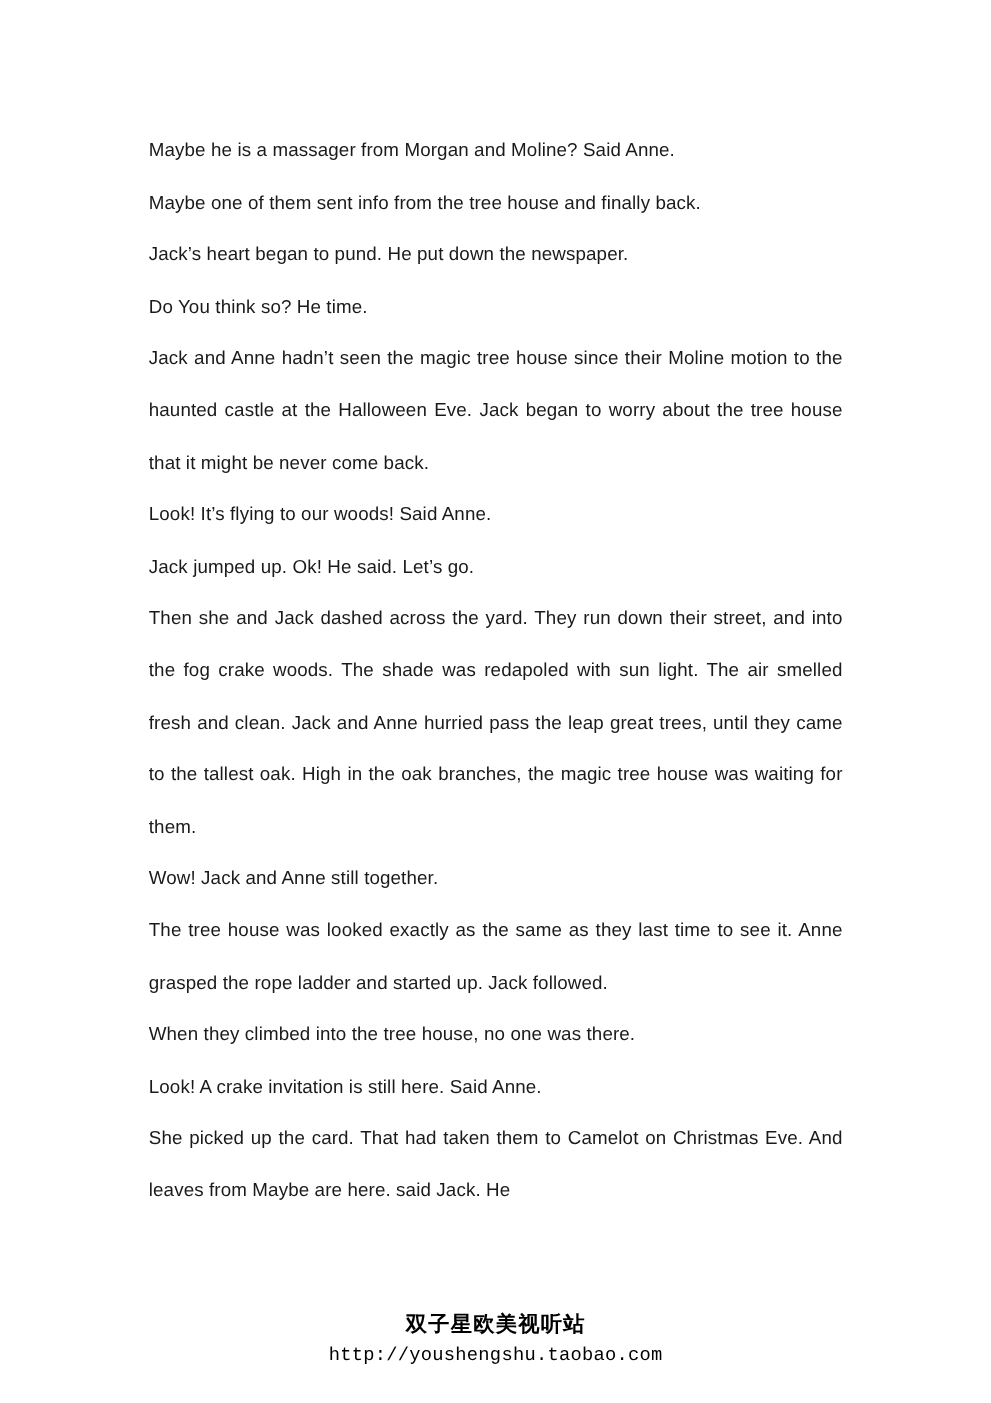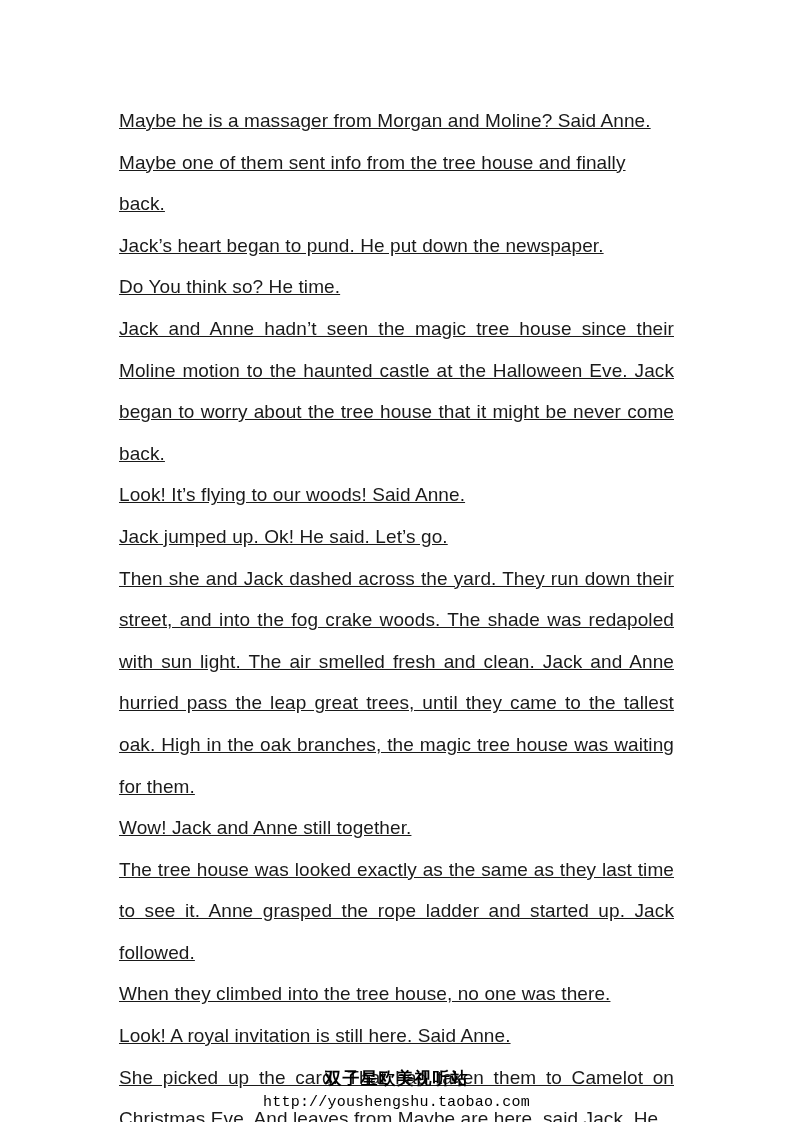--- a/index.html
+++ b/index.html
@@ -18,36 +18,35 @@
     color: #000000;
   }
   .content {
     position: absolute;
     left: 119px;
     top: 100px;
     width: 555px;
   }
   p.para {
     margin: 0 0 0 0;
-    font-size: 19px;
+    font-size: 15px;
     line-height: 41.6px;
     color: #1a1a1a;
     letter-spacing: 0.1px;
     text-align: left;
-    text-decoration: underline;
   }
   p.para.justify {
     text-align: justify;
     text-align-last: left;
   }
   .footer {
     position: absolute;
     left: 0;
     right: 0;
-    bottom: 6px;
+    bottom: 24px;
     text-align: center;
   }
   .footer .cn {
     font-family: "DejaVu Sans", sans-serif;
     font-size: 17px;
     font-weight: bold;
     color: #000000;
     letter-spacing: 1px;
     line-height: 24px;
   }
@@ -69,21 +68,21 @@
     <p class="para">Maybe one of them sent info from the tree house and finally back.</p>
     <p class="para">Jack’s heart began to pund. He put down the newspaper.</p>
     <p class="para">Do You think so? He time.</p>
     <p class="para justify">Jack and Anne hadn’t seen the magic tree house since their Moline motion to the haunted castle at the Halloween Eve. Jack began to worry about the tree house that it might be never come back.</p>
     <p class="para">Look! It’s flying to our woods! Said Anne.</p>
     <p class="para">Jack jumped up. Ok! He said. Let’s go.</p>
     <p class="para justify">Then she and Jack dashed across the yard. They run down their street, and into the fog crake woods. The shade was redapoled with sun light. The air smelled fresh and clean. Jack and Anne hurried pass the leap great trees, until they came to the tallest oak. High in the oak branches, the magic tree house was waiting for them.</p>
     <p class="para">Wow! Jack and Anne still together.</p>
     <p class="para justify">The tree house was looked exactly as the same as they last time to see it. Anne grasped the rope ladder and started up. Jack followed.</p>
     <p class="para">When they climbed into the tree house, no one was there.</p>
-    <p class="para">Look! A royal invitation is still here. Said Anne.</p>
+    <p class="para">Look! A crake invitation is still here. Said Anne.</p>
     <p class="para justify">She picked up the card. That had taken them to Camelot on Christmas Eve. And leaves from Maybe are here. said Jack. He</p>
   </div>
 
   <div class="footer">
     <div class="cn">双子星欧美视听站</div>
     <div class="url">http://youshengshu.taobao.com</div>
   </div>
 
 </div>
 

